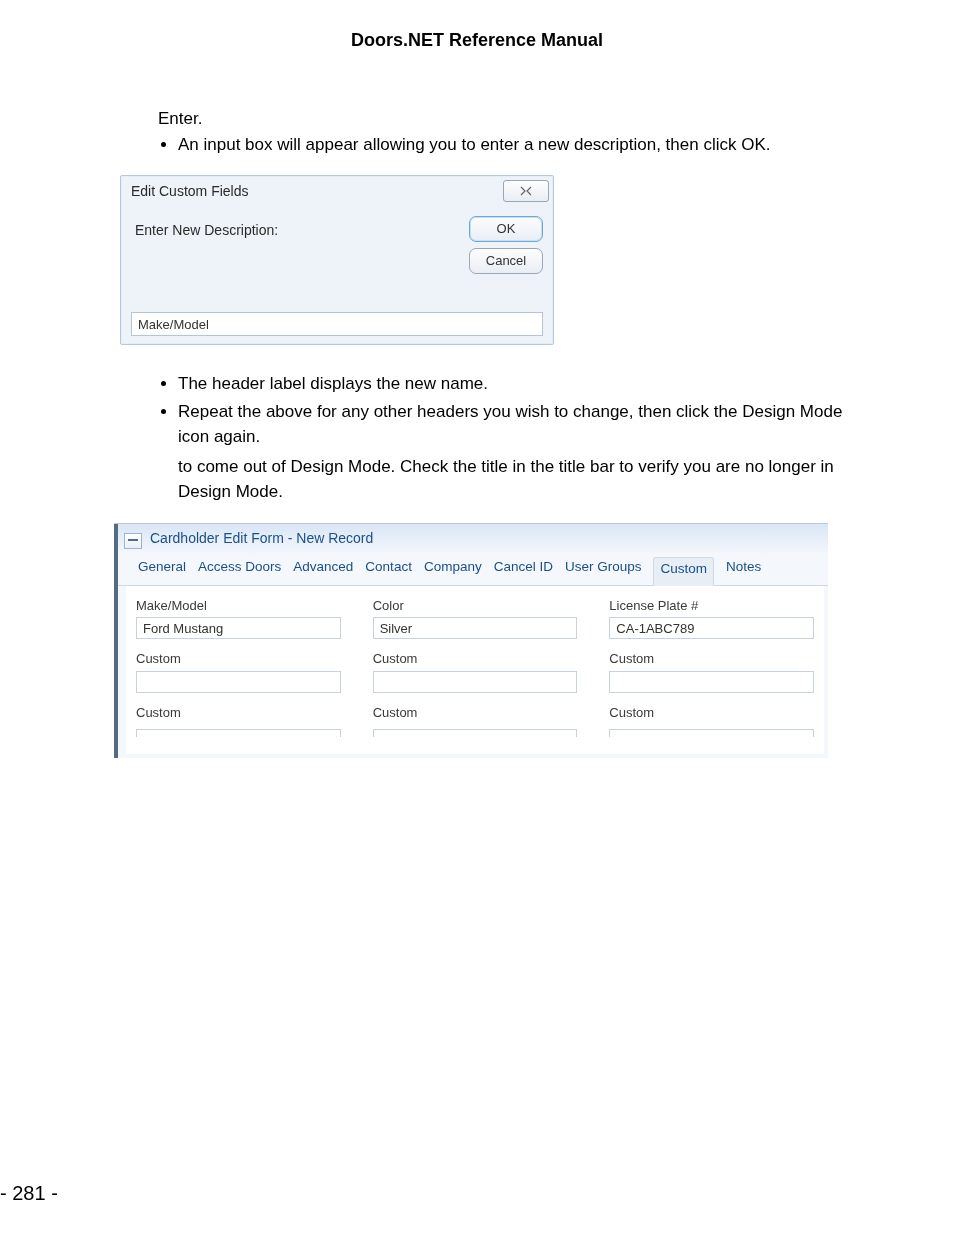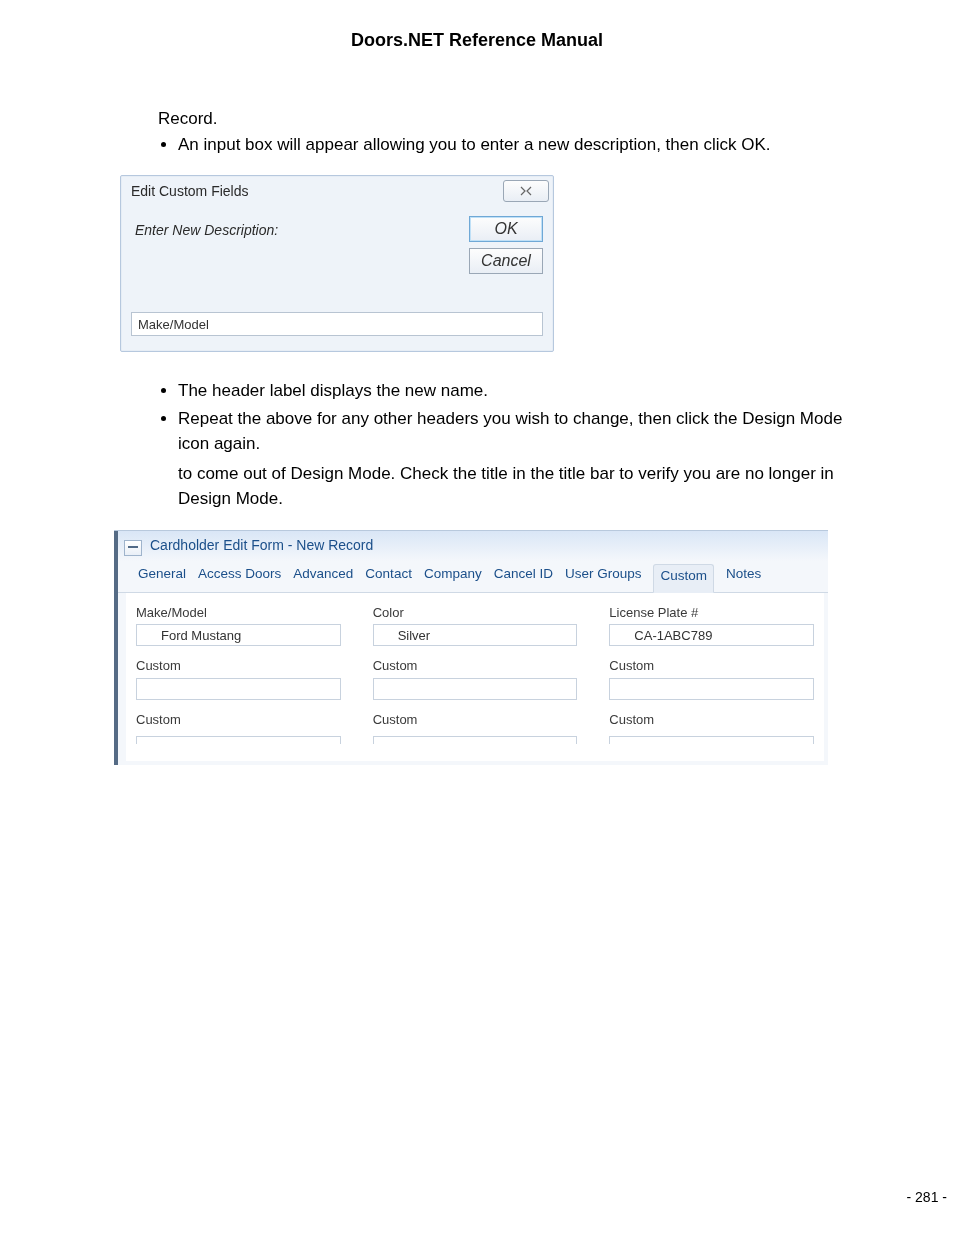--- a/index.html
+++ b/index.html
@@ -45,21 +45,21 @@
   }
 
   
   .dialog {
     width: 432px;
     margin: 16px 0 26px -38px;
     background: #eef3f9;
     border: 1px solid #b6c8de;
     border-radius: 2px;
     box-shadow: 0 0 0 1px #e6edf5 inset;
-    padding-bottom: 15px;
+    padding-bottom: 8px;
     font-size: 14px;
     color: #2a2a2a;
   }
   .dialog-titlebar {
     display: flex;
     justify-content: space-between;
     align-items: center;
     padding: 4px 4px 4px 10px;
     font-size: 14px;
   }
@@ -71,40 +71,39 @@
     background: linear-gradient(#fdfdfd,#e9eef5);
     display: flex;
     align-items: center;
     justify-content: center;
     font-size: 12px;
     color: #555;
   }
   .dialog-body {
     display: flex;
     padding: 10px 10px 8px 14px;
-    font-style: italic;
   }
   .dialog-prompt {
     flex: 1;
     font-size: 14px;
     color: #2a2a2a;
     padding-top: 4px;
   }
   .dialog-buttons {
     display: flex;
     flex-direction: column;
     gap: 6px;
   }
   .win-btn {
     width: 72px;
     height: 24px;
     border: 1px solid #9aa7b6;
-    border-radius: 0;
+    border-radius: 7px;
     background: linear-gradient(#fdfdfd,#e9eef5);
-    font-size: 16px;
+    font-size: 13px;
     color: #333;
     display: flex;
     align-items: center;
     justify-content: center;
     text-align: right;
   }
   .win-btn.primary {
     border-color: #6fa8d6;
     box-shadow: 0 0 0 1px #bfe0f7 inset;
   }
@@ -200,46 +199,46 @@
     font-size: 13px;
     color: #3a3a3a;
     margin-bottom: 2px;
   }
   .field-input {
     height: 22px;
     width: 100%;
     border: 1px solid #c8d2de;
     background: #fff;
     box-sizing: border-box;
-    padding: 2px 24px;
+    padding: 2px 6px;
     font-size: 13px;
     color: #333;
   }
   .field-input.cut {
     height: 8px;
     border-bottom: none;
   }
 
   .footer {
     position: absolute;
     bottom: 30px;
     left: 0;
-    right: 7px;
-    text-align: right;
-    font-size: 14px;
+    right: 0;
+    text-align: left;
+    font-size: 20px;
   }
 </style>
 </head>
 <body>
 
 <div class="page">
   <div class="page-title">Doors.NET Reference Manual</div>
 
   <div class="content">
-    <div style="margin-left:0;">Record.</div>
+    <div style="margin-left:0;">Enter.</div>
     <ul>
       <li>An input box will appear allowing you to enter a new description, then click OK.</li>
     </ul>
 
     <div class="dialog">
       <div class="dialog-titlebar">
         <span>Edit Custom Fields</span>
         <div class="dialog-close">
           <svg width="12" height="10" viewBox="0 0 12 10">
             <path d="M1 1 L5 5 L1 9 M11 1 L7 5 L11 9" stroke="#666" stroke-width="1.2" fill="none"></path>

